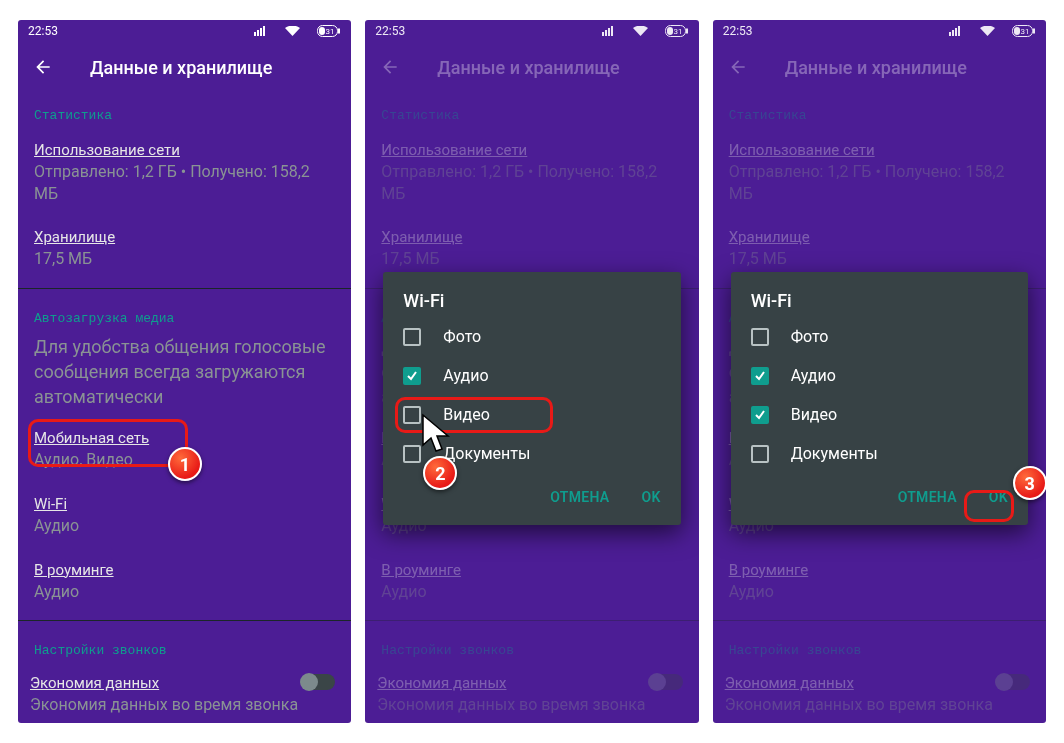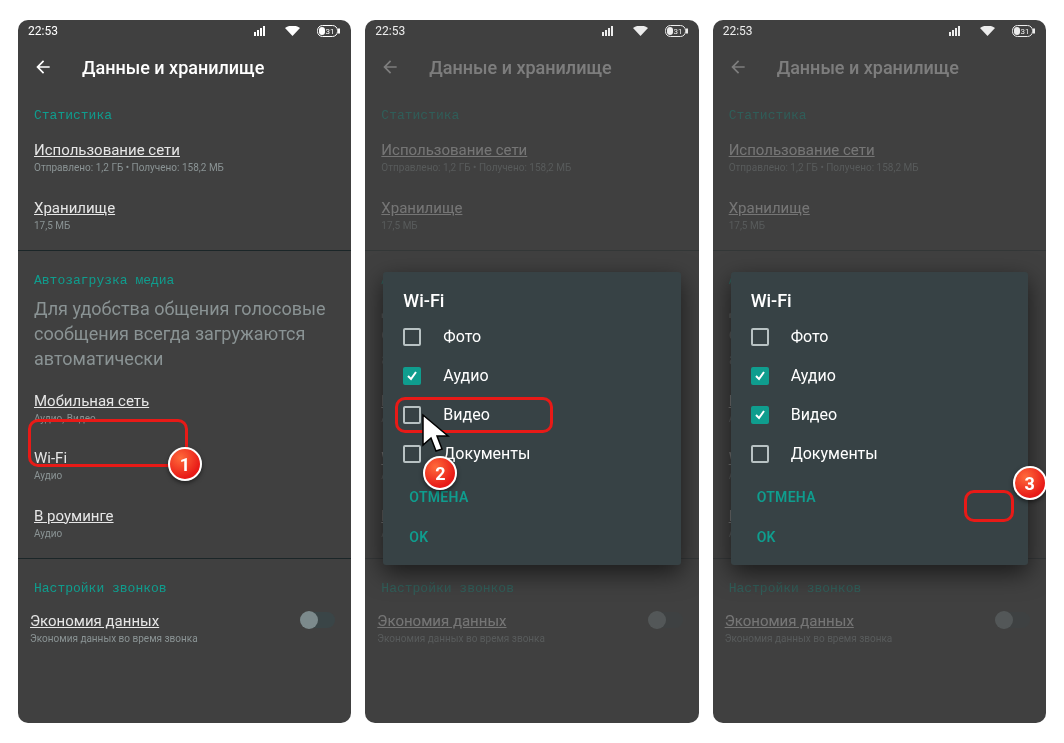--- a/index.html
+++ b/index.html
@@ -8,22 +8,22 @@
     font-family: -apple-system, "Segoe UI", Roboto, Arial, sans-serif;
     width: 1064px;
     height: 743px;
     display: flex;
     gap: 14px;
     padding: 20px 18px;
   }
   .phone {
     width: 340px;
     height: 703px;
-    background: #404040;
-    border-radius: 10px;
+    background: #4c1d95;
+    border-radius: 3px;
     position: relative;
     overflow: hidden;
     color: #e0e0e0;
   }
   .phone.dim .content { opacity: 0.32; }
   .phone.dim .statusbar { opacity: 0.9; }
   .phone.dim .toolbar { opacity: 0.32; }
   .statusbar {
     height: 22px;
     display: flex;
@@ -33,37 +33,37 @@
     color: #fff;
   }
   .statusbar .spacer { flex: 1; }
   .statusbar .sig { display: flex; align-items: center; gap: 17px; }
   .sig svg { display: block; }
   .toolbar {
     height: 50px;
     display: flex;
     align-items: center;
     padding: 0 6px;
-    gap: 20px;
+    gap: 28px;
   }
   .back-btn { width: 38px; height: 38px; display:flex; align-items:center; justify-content:center; }
   .toolbar-title { font-size: 18px; font-weight: 500; color: #fff; }
   .content { padding-bottom: 10px; }
   .section-header {
     color: #0f9d8e;
     font-size: 13px;
     font-weight: 500;
     padding: 16px 16px 6px 16px;
     font-family: Liberation Mono, monospace;
   }
   .item {
     padding: 12px 16px 12px 16px;
   }
   .item-title { font-size: 15px; color: #e6e6e6; text-decoration: underline; }
-  .item-sub { font-size: 10px; color: #8a9394; margin-top: 2px; line-height: 1.35; }
+  .item-sub { font-size: 16px; color: #8a9394; margin-top: 2px; line-height: 1.35; }
   .desc { font-size: 18px; color: #8a9394; padding: 2px 16px 8px 16px; line-height: 1.4; }
   .divider { height: 1px; background: #1b2628; margin: 6px 0; }
   .toggle-row {
     display:flex; align-items:flex-start; justify-content:space-between;
     padding: 10px 16px 10px 12px;
   }
   .toggle-row .tcol { flex:1; }
   .switch {
     width: 34px; height: 16px; background:#3a4547; border-radius: 10px; position:relative;
   }
@@ -90,21 +90,21 @@
   }
   .cb {
     width: 18px; height: 18px; border: 2px solid #b8c2c3; border-radius: 2px;
     display:flex; align-items:center; justify-content:center; flex-shrink:0;
   }
   .cb.checked { background:#0f9d8e; border-color:#0f9d8e; }
   .cb.checked svg { display:block; }
   .cb svg { display:none; }
   .opt-label { font-size: 16px; color:#fff; }
   .dialog-actions {
-    display:flex; justify-content:flex-end; gap: 8px; padding: 8px 8px 6px 14px; flex-direction: column;
+    display:flex; justify-content:flex-end; gap: 8px; padding: 8px 8px 6px 4px;
   }
   .dlg-btn {
     color:#0f9d8e; font-size:14px; font-weight:600; padding:8px 12px; letter-spacing:0.3px;
   }
   
   .callout-box {
     position:absolute; border:3px solid #e81a17; border-radius:10px;
     z-index:10; pointer-events:none;
   }
   .badge {

